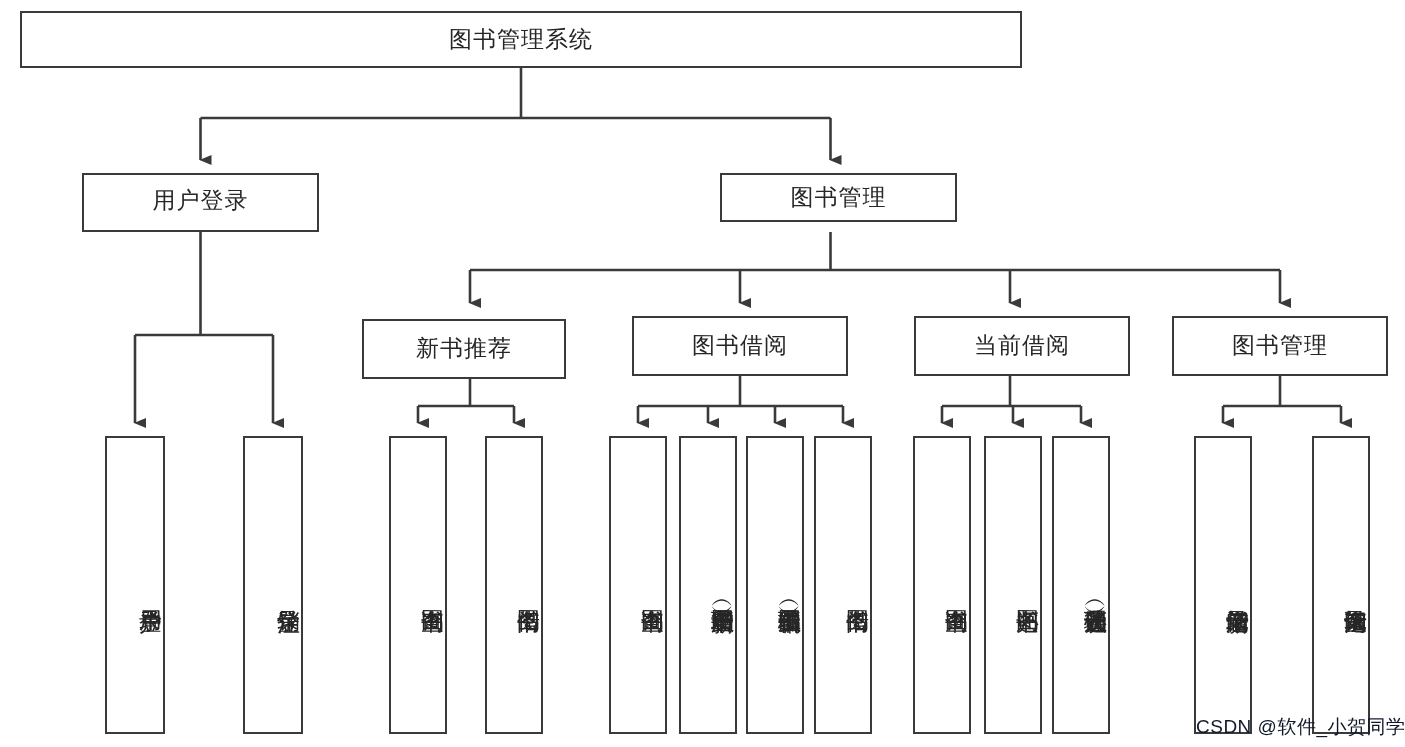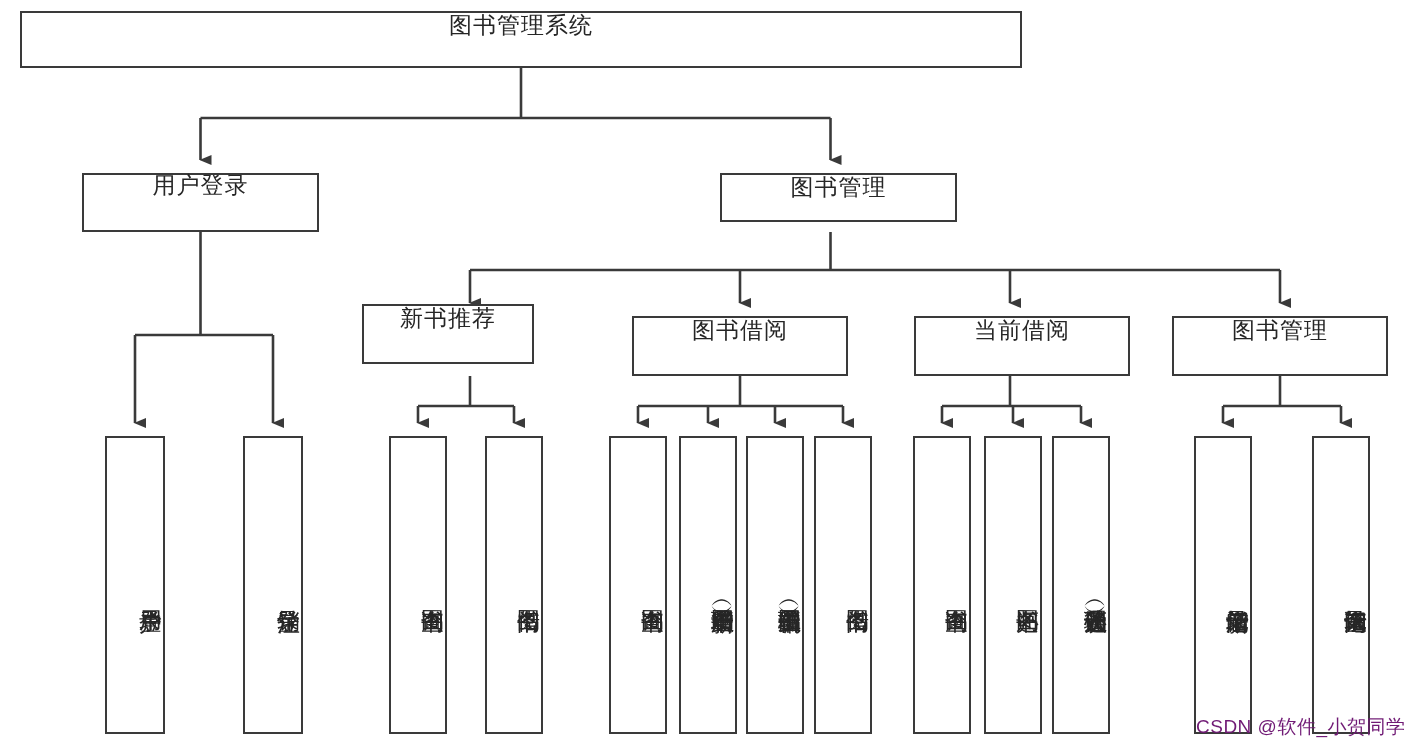--- a/index.html
+++ b/index.html
@@ -24,20 +24,21 @@
     width: 1405px;
     height: 747px;
     pointer-events: none;
   }
   .node {
     position: absolute;
     box-sizing: border-box;
     background: #ffffff;
     border: 2px solid #3a3a3a;
     display: flex;
+    align-items: center;
     justify-content: center;
     color: #262626;
   }
   .node.horizontal {
     font-size: 23px;
     line-height: 1.1;
     letter-spacing: 1px;
     white-space: nowrap;
   }
   .node.vertical {
@@ -51,21 +52,21 @@
     padding-top: 14px;
   }
   .node.vertical .vlabel {
     writing-mode: vertical-rl;
     text-orientation: upright;
     display: block;
   }
   .watermark {
     position: absolute;
     font-size: 19px;
-    color: #701a75;
+    color: #0f172a;
     white-space: nowrap;
     letter-spacing: 0.5px;
   }
 </style>
 </head>
 <body>
 
 <div id="canvas">
 
   <svg class="edges" viewBox="0 0 1405 747" xmlns="http://www.w3.org/2000/svg">
@@ -114,21 +115,21 @@
   <div id="node-layer">
       <div class="node horizontal" style="left: 20px; top: 11px; width: 1002px; height: 57px;">
         <span class="hlabel">图书管理系统</span>
       </div>
       <div class="node horizontal" style="left: 82px; top: 173px; width: 237px; height: 59px; font-family: Liberation Mono, monospace;">
         <span class="hlabel">用户登录</span>
       </div>
       <div class="node horizontal" style="left: 712px; top: 173px; width: 237px; height: 49px; margin-left: 8px;">
         <span class="hlabel">图书管理</span>
       </div>
-      <div class="node horizontal" style="left: 362px; top: 304px; width: 172px; height: 60px;">
+      <div class="node horizontal" style="left: 362px; top: 319px; width: 204px; height: 60px;">
         <span class="hlabel">新书推荐</span>
       </div>
       <div class="node horizontal" style="left: 632px; top: 316px; width: 216px; height: 60px;">
         <span class="hlabel">图书借阅</span>
       </div>
       <div class="node horizontal" style="left: 902px; top: 316px; width: 216px; height: 60px; margin-left: 12px;">
         <span class="hlabel">当前借阅</span>
       </div>
       <div class="node horizontal" style="left: 1172px; top: 316px; width: 216px; height: 60px;">
         <span class="hlabel">图书管理</span>

